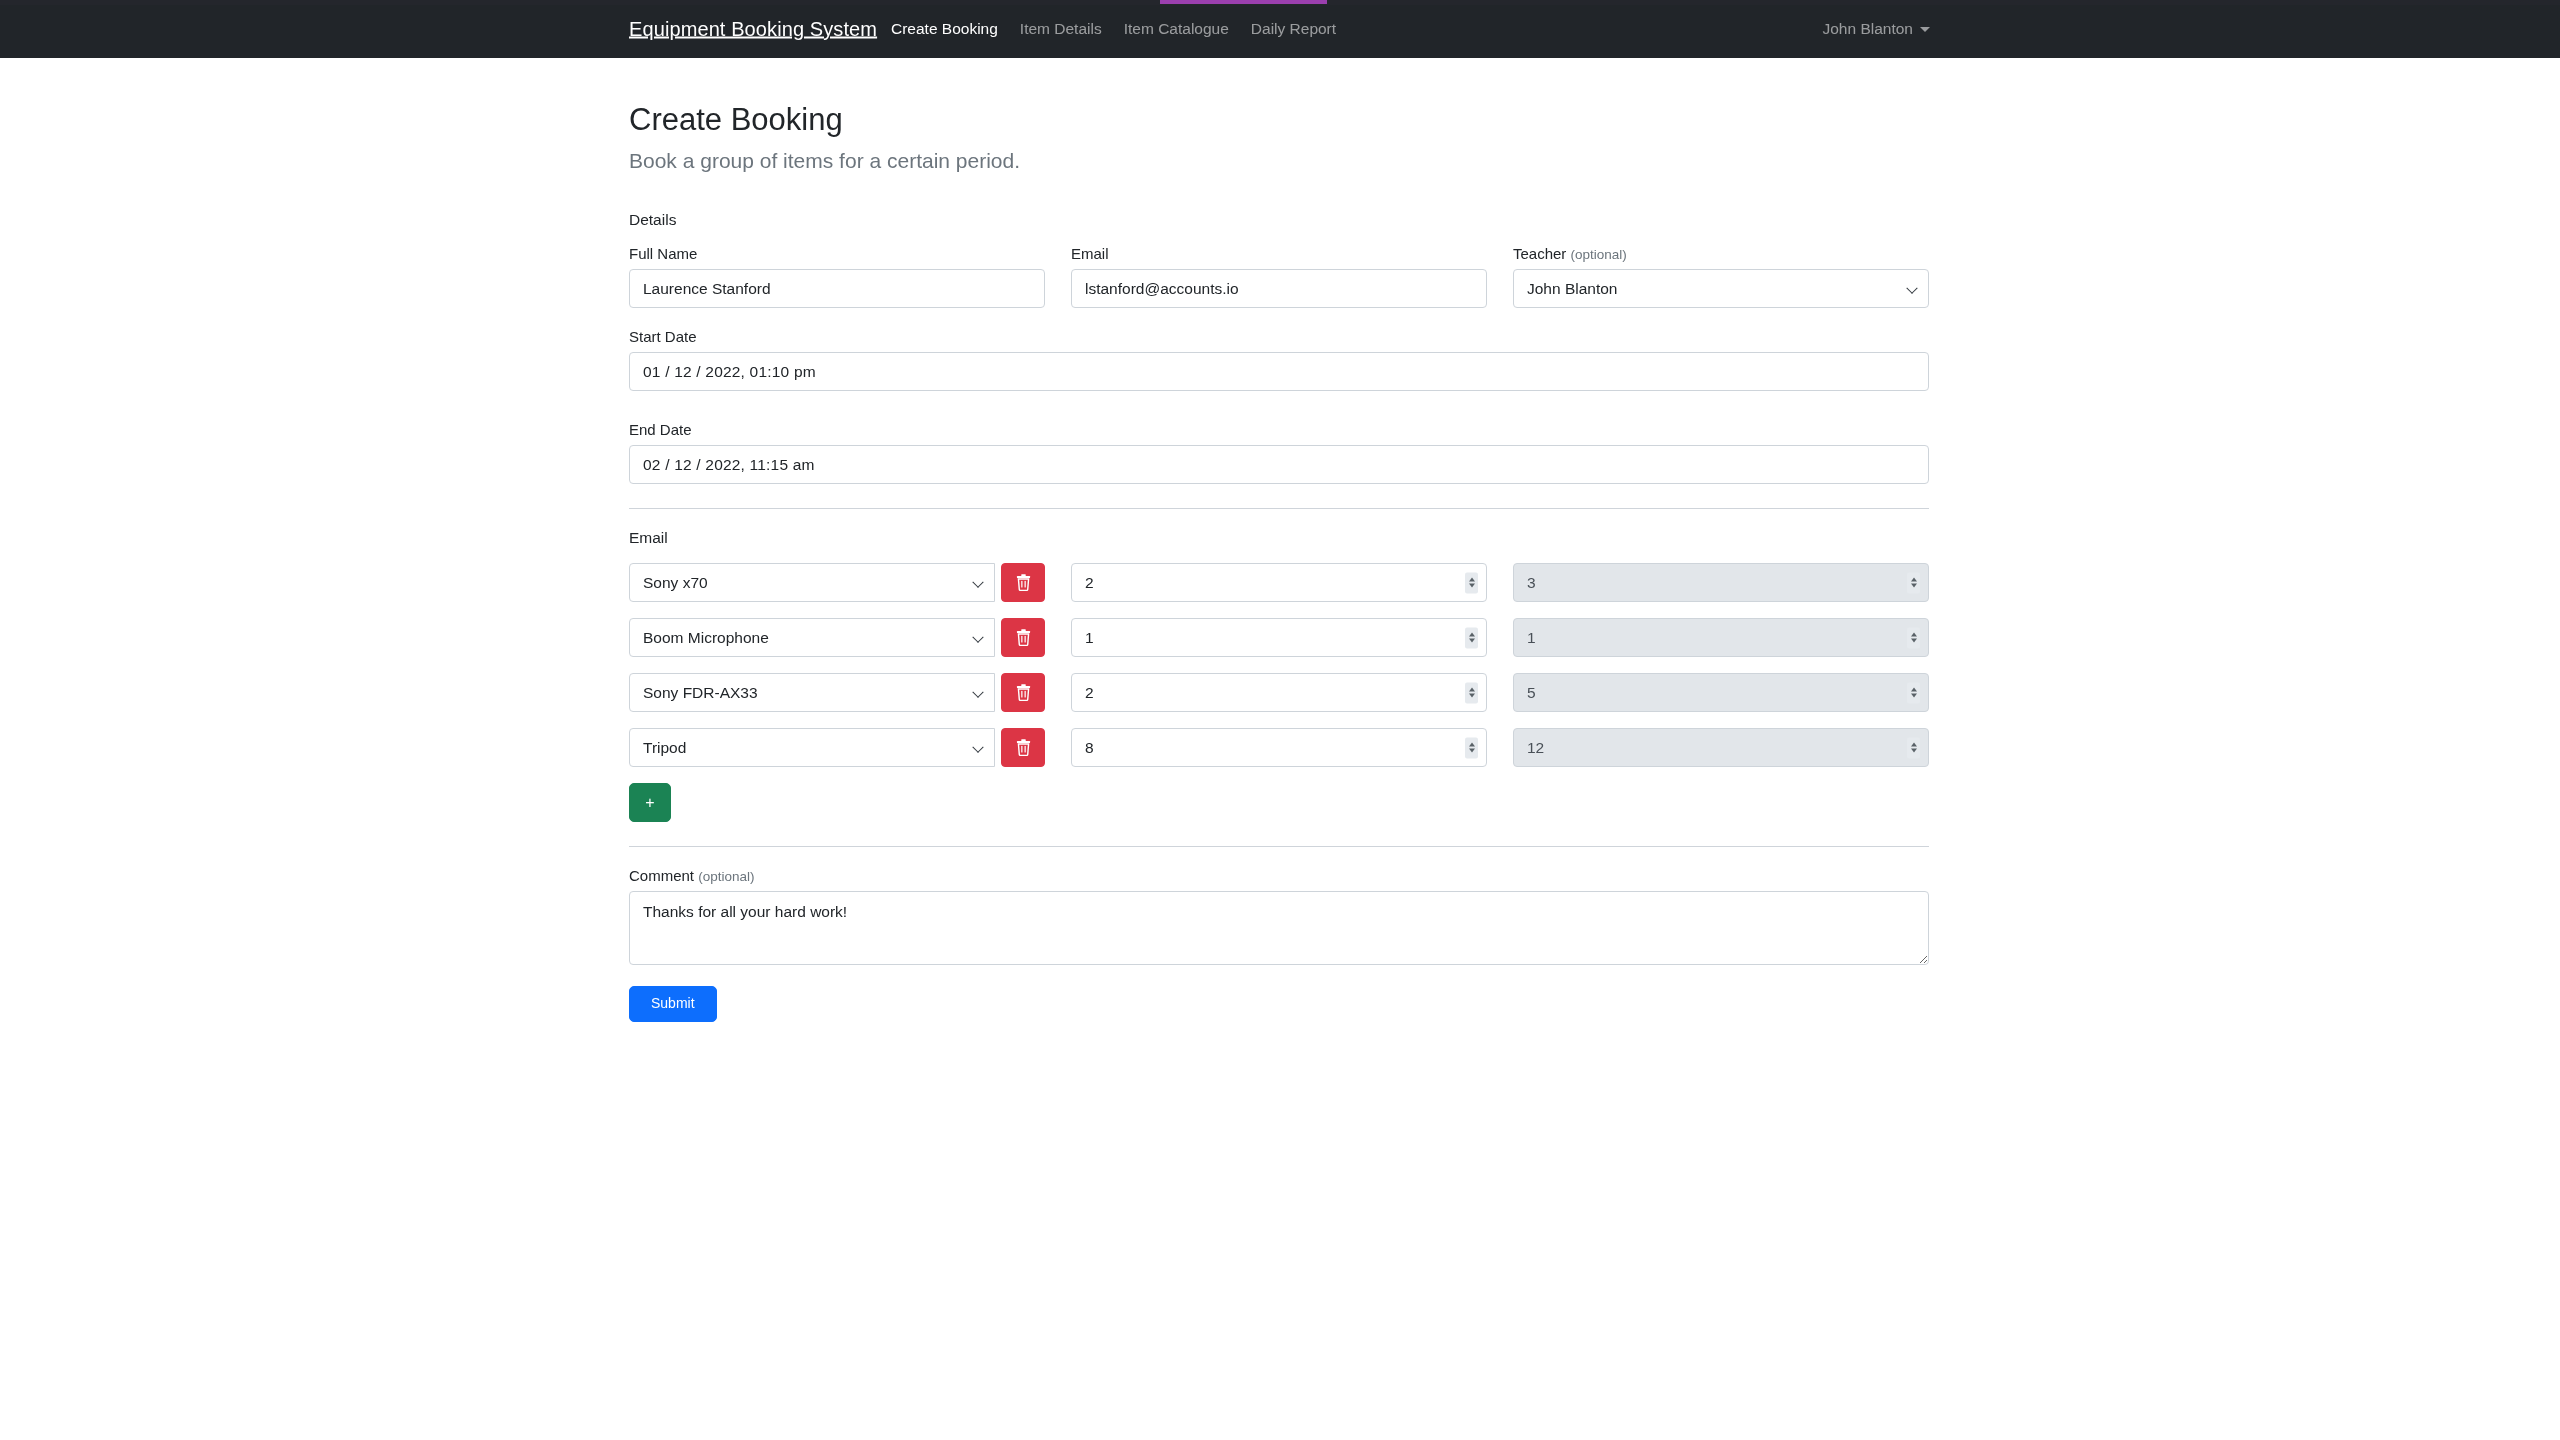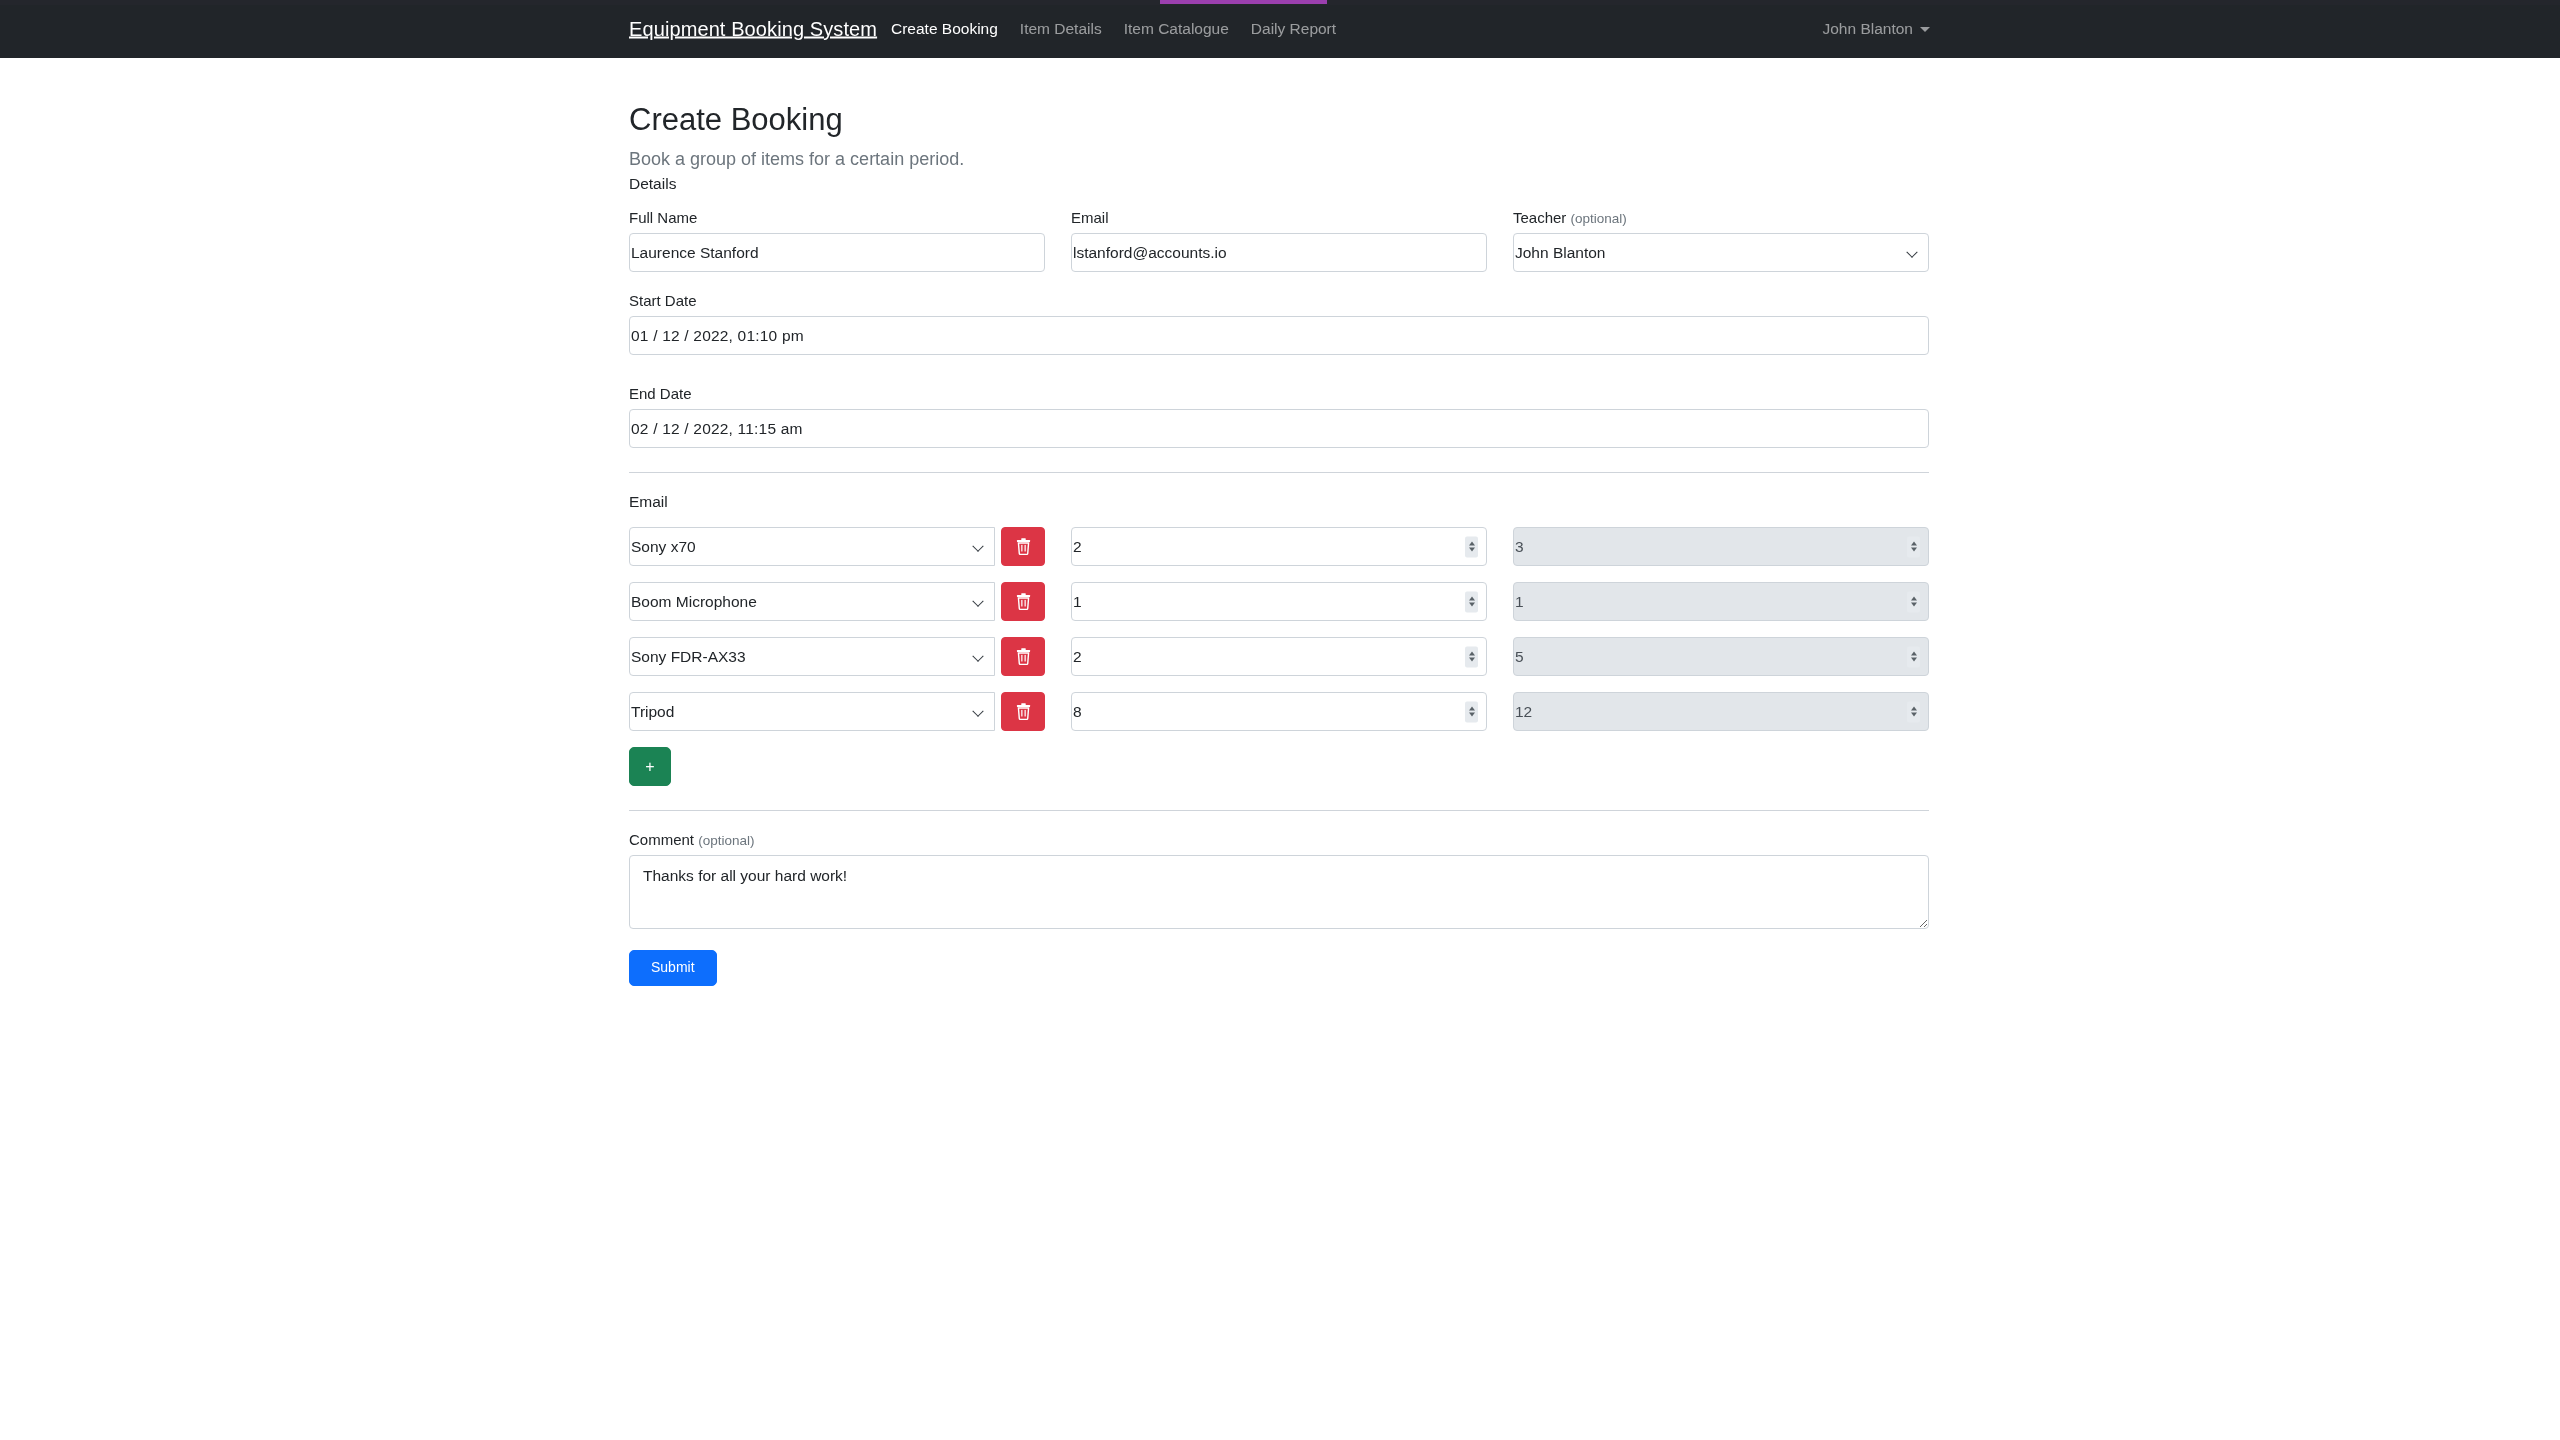--- a/index.html
+++ b/index.html
@@ -108,23 +108,23 @@
   }
 
   h1.page-title {
     font-size: 31px;
     font-weight: 400;
     color: #212529;
     line-height: 1.2;
     margin-bottom: 11px;
   }
   .page-sub {
-    font-size: 18px;
+    font-size: 21px;
     color: #6c757d;
-    margin-bottom: 5px;
+    margin-bottom: 38px;
   }
 
   .section-label {
     font-size: 15.5px;
     color: #212529;
     margin-bottom: 16px;
   }
 
   .field-label {
     font-size: 15px;
@@ -154,21 +154,21 @@
 
   .ctrl {
     width: 100%;
     height: 39px;
     border: 1px solid #ced4da;
     border-radius: 4px;
     background: #ffffff;
     font-family: "Liberation Sans", sans-serif;
     font-size: 15.5px;
     color: #212529;
-    padding: 0 1px;
+    padding: 0 13px;
     outline: none;
     display: flex;
     align-items: center;
   }
   .ctrl.datelike { letter-spacing: .2px; }
 
   .select-wrap { position: relative; width: 100%; }
   .select-wrap .chev {
     position: absolute;
     right: 13px;

